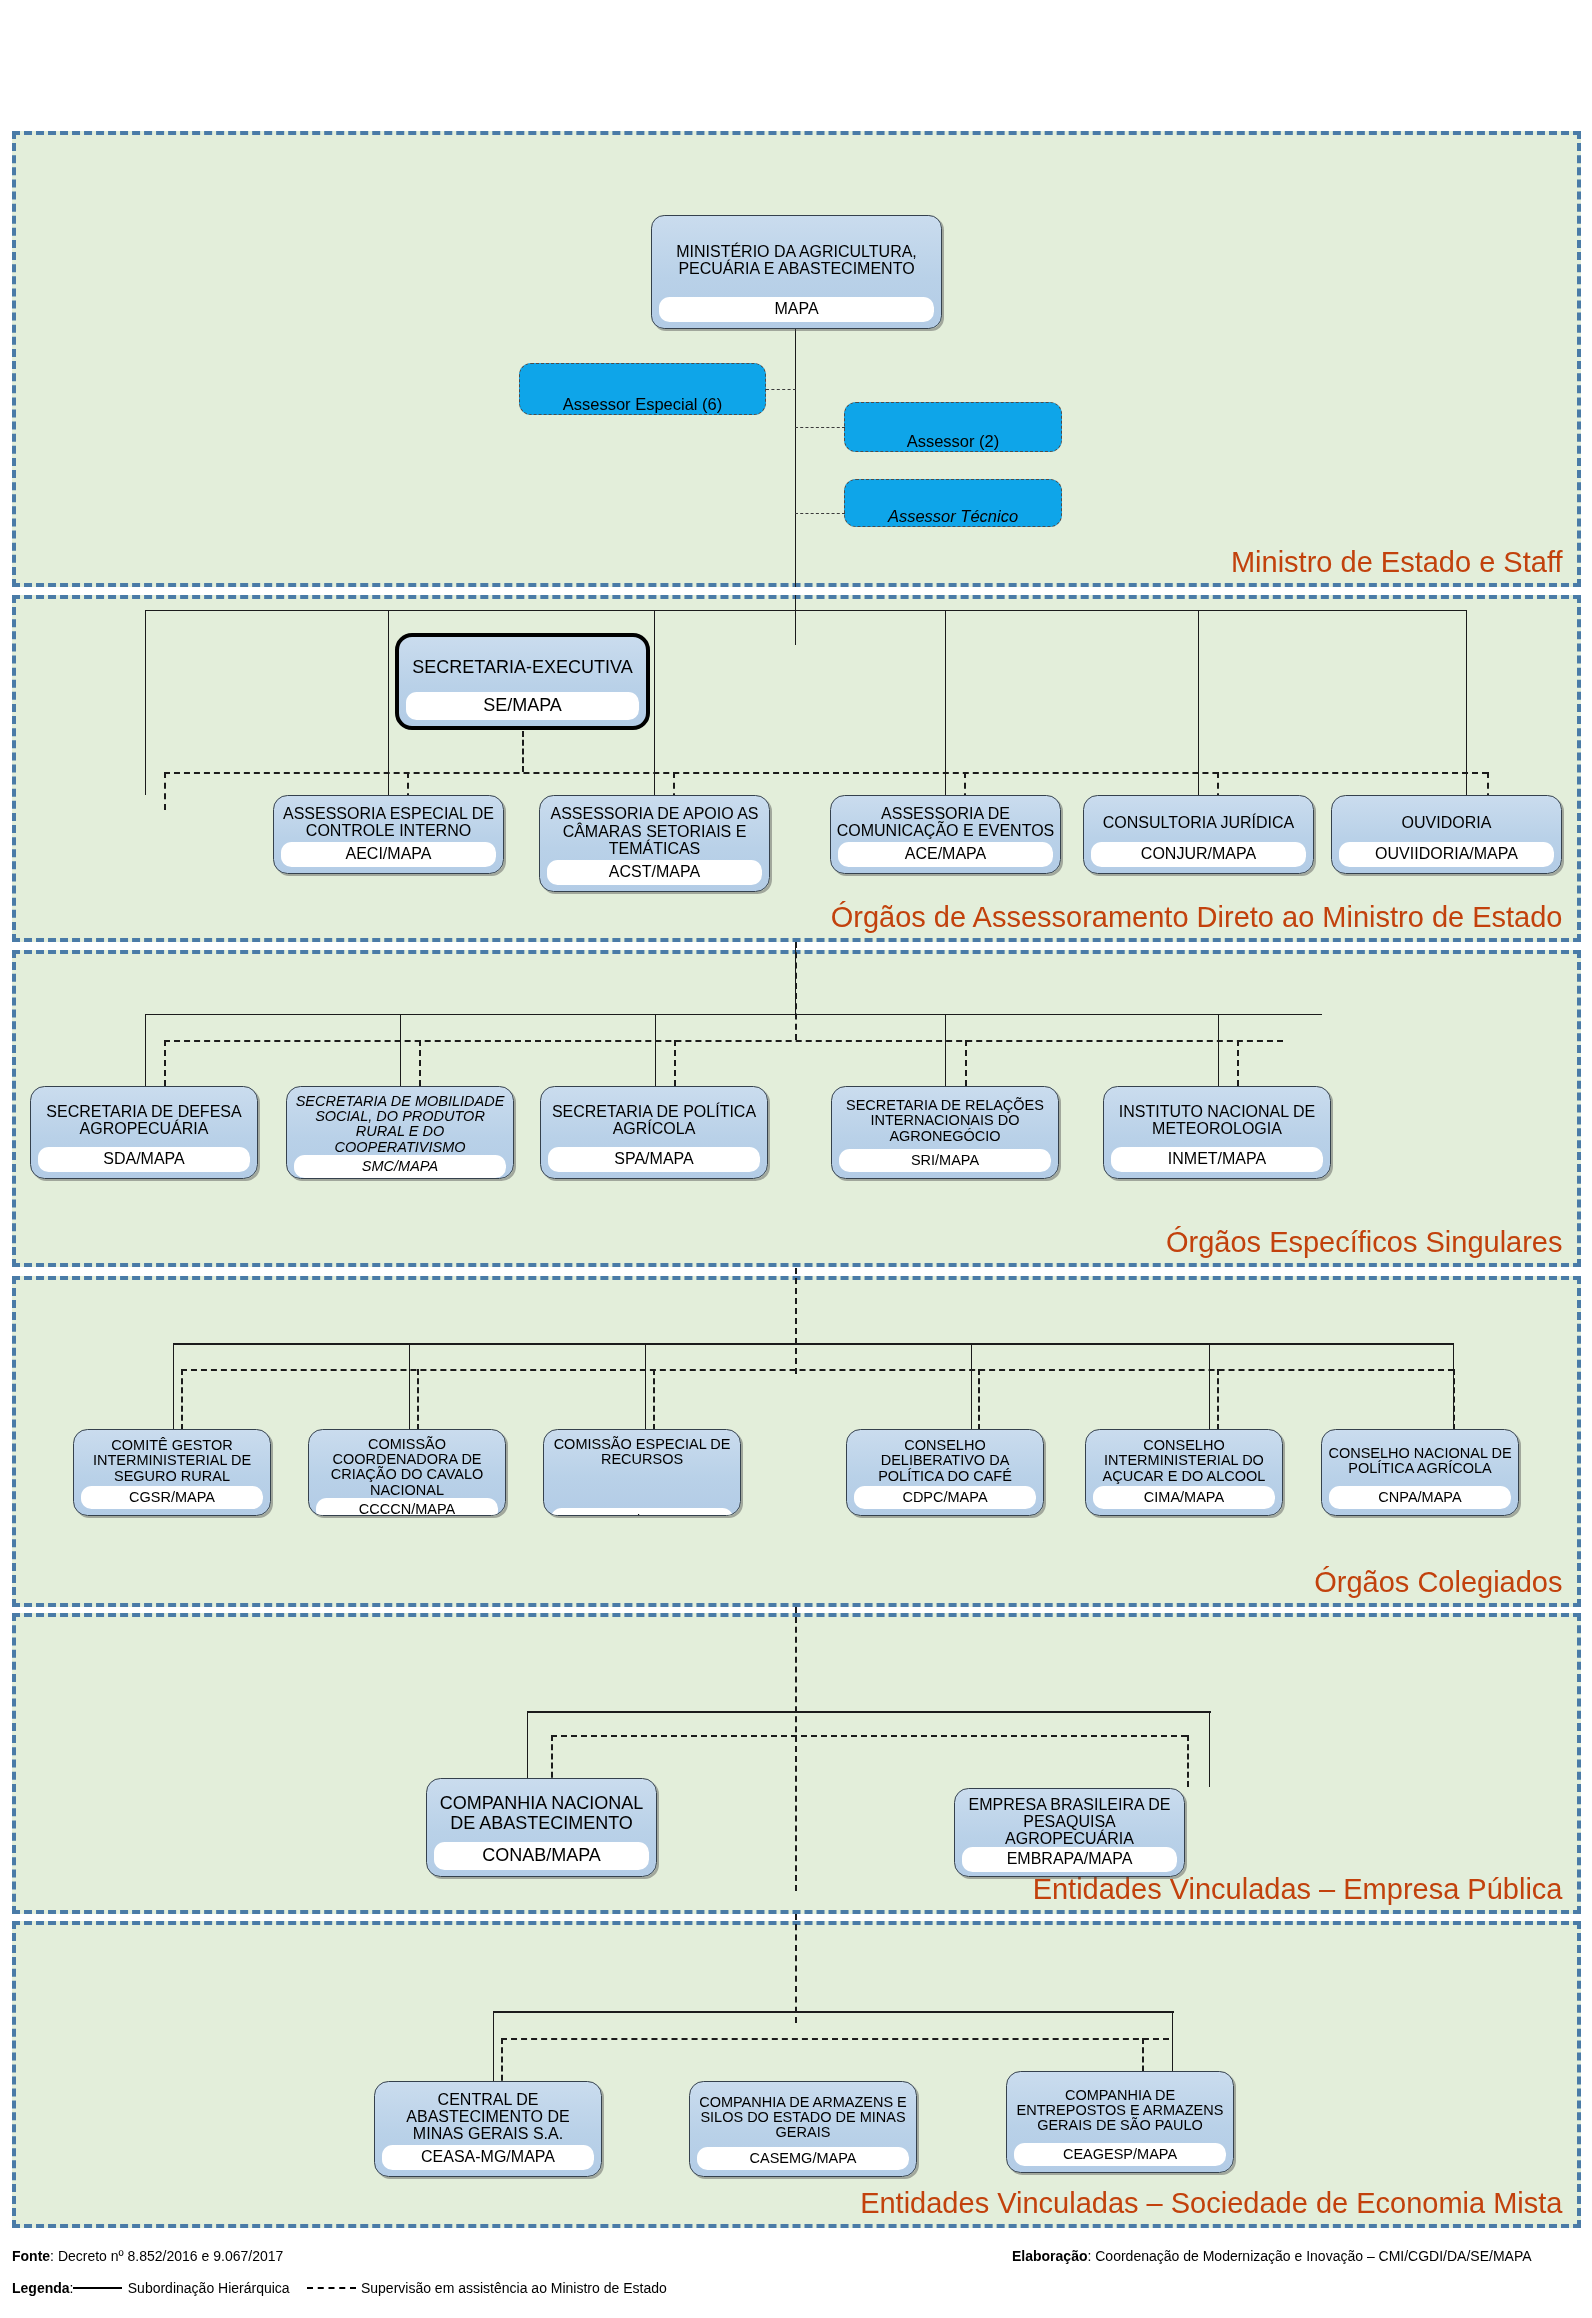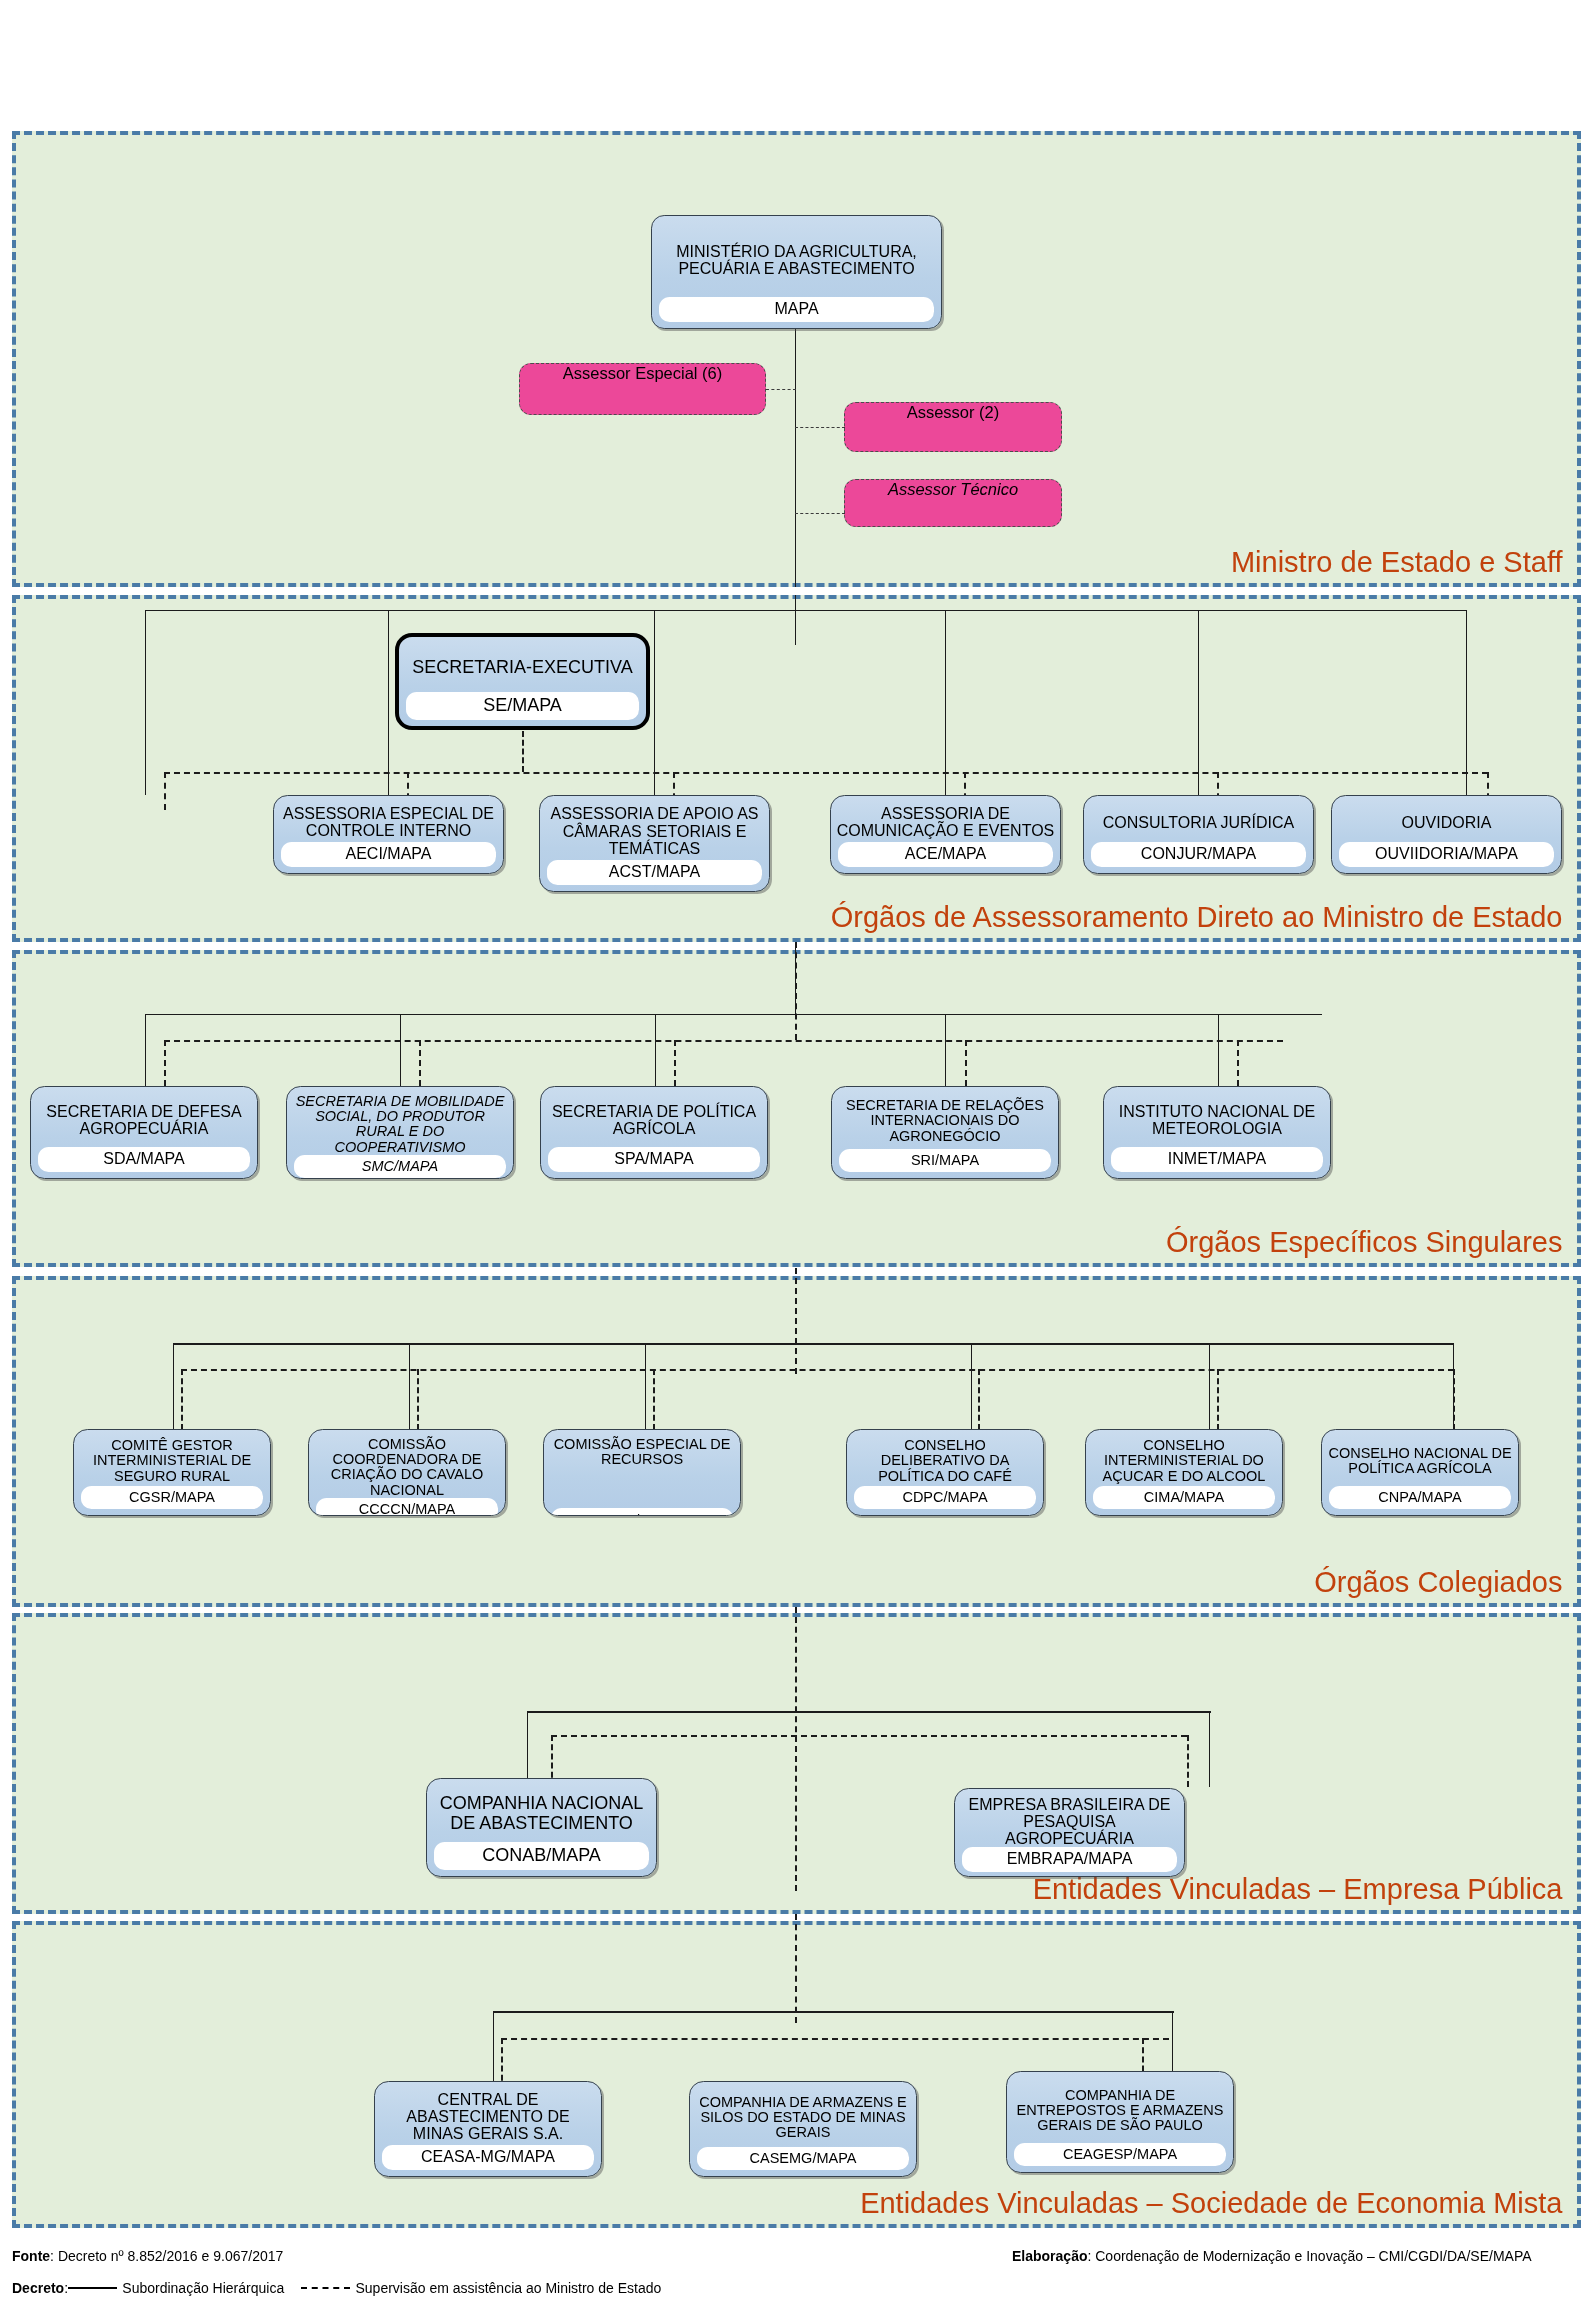--- a/index.html
+++ b/index.html
@@ -28,23 +28,23 @@
   .node.root{border-radius:13.2px;}
   .node.emph{border:4.6px solid #000;border-radius:17px;box-shadow:none;}
   .node.emph .ttl{font-size:18px;}
   .node.emph .sig{font-size:18px;}
   .node.big .ttl{font-size:18px;}
   .node.big .sig{font-size:18px;}
   .node.sm .ttl{font-size:14.5px;line-height:1.06;}
   .node.sm .sig{font-size:14.5px;}
 
   
-  .staff{position:absolute;box-sizing:border-box;background:#ec4899;
+  .staff{position:absolute;box-sizing:border-box;background:#0ea5e9;
          border:1.3px dashed #4c4c4c;border-radius:12px;
-         display:flex;align-items:flex-start;justify-content:center;
+         display:flex;align-items:flex-end;justify-content:center;
          color:#000;font-size:16.5px;text-align:center;}
 
   
   .ln{position:absolute;background:#1b1b1b;}
   .v{width:1.3px;} .h{height:1.3px;} .h3{height:2px;}
   .dv{position:absolute;width:0;border-left:2px dashed #1b1b1b;}
   .dh{position:absolute;height:0;border-top:2px dashed #1b1b1b;}
   .dh2{position:absolute;height:0;border-top:1.3px dashed #3a3a3a;}
 
   
@@ -266,21 +266,21 @@
   <div class="node sm" style="left:1006px;top:2071px;width:228px;height:102px;">
     <div class="ttl">COMPANHIA DE ENTREPOSTOS E ARMAZENS GERAIS DE SÃO PAULO</div>
     <div class="sig">CEAGESP/MAPA</div>
   </div>
 
   <div class="footer" style="top:2248px;">
     <b>Fonte</b><span>: Decreto nº 8.852/2016 e 9.067/2017</span>
   </div>
 
   <div class="footer" style="top:2280px;">
-    <b>Decreto</b><span>:</span><span class="legend-solid"></span><span>Subordinação Hierárquica</span><span class="legend-dash"></span><span>Supervisão em assistência ao Ministro de Estado</span>
+    <b>Legenda</b><span>:</span><span class="legend-solid"></span><span>Subordinação Hierárquica</span><span class="legend-dash"></span><span>Supervisão em assistência ao Ministro de Estado</span>
   </div>
 
   <div class="footer" style="left:1012px;top:2248px;">
     <b>Elaboração</b><span>: Coordenação de Modernização e Inovação – CMI/CGDI/DA/SE/MAPA</span>
   </div>
 
 </div>
 
 
 </body></html>

